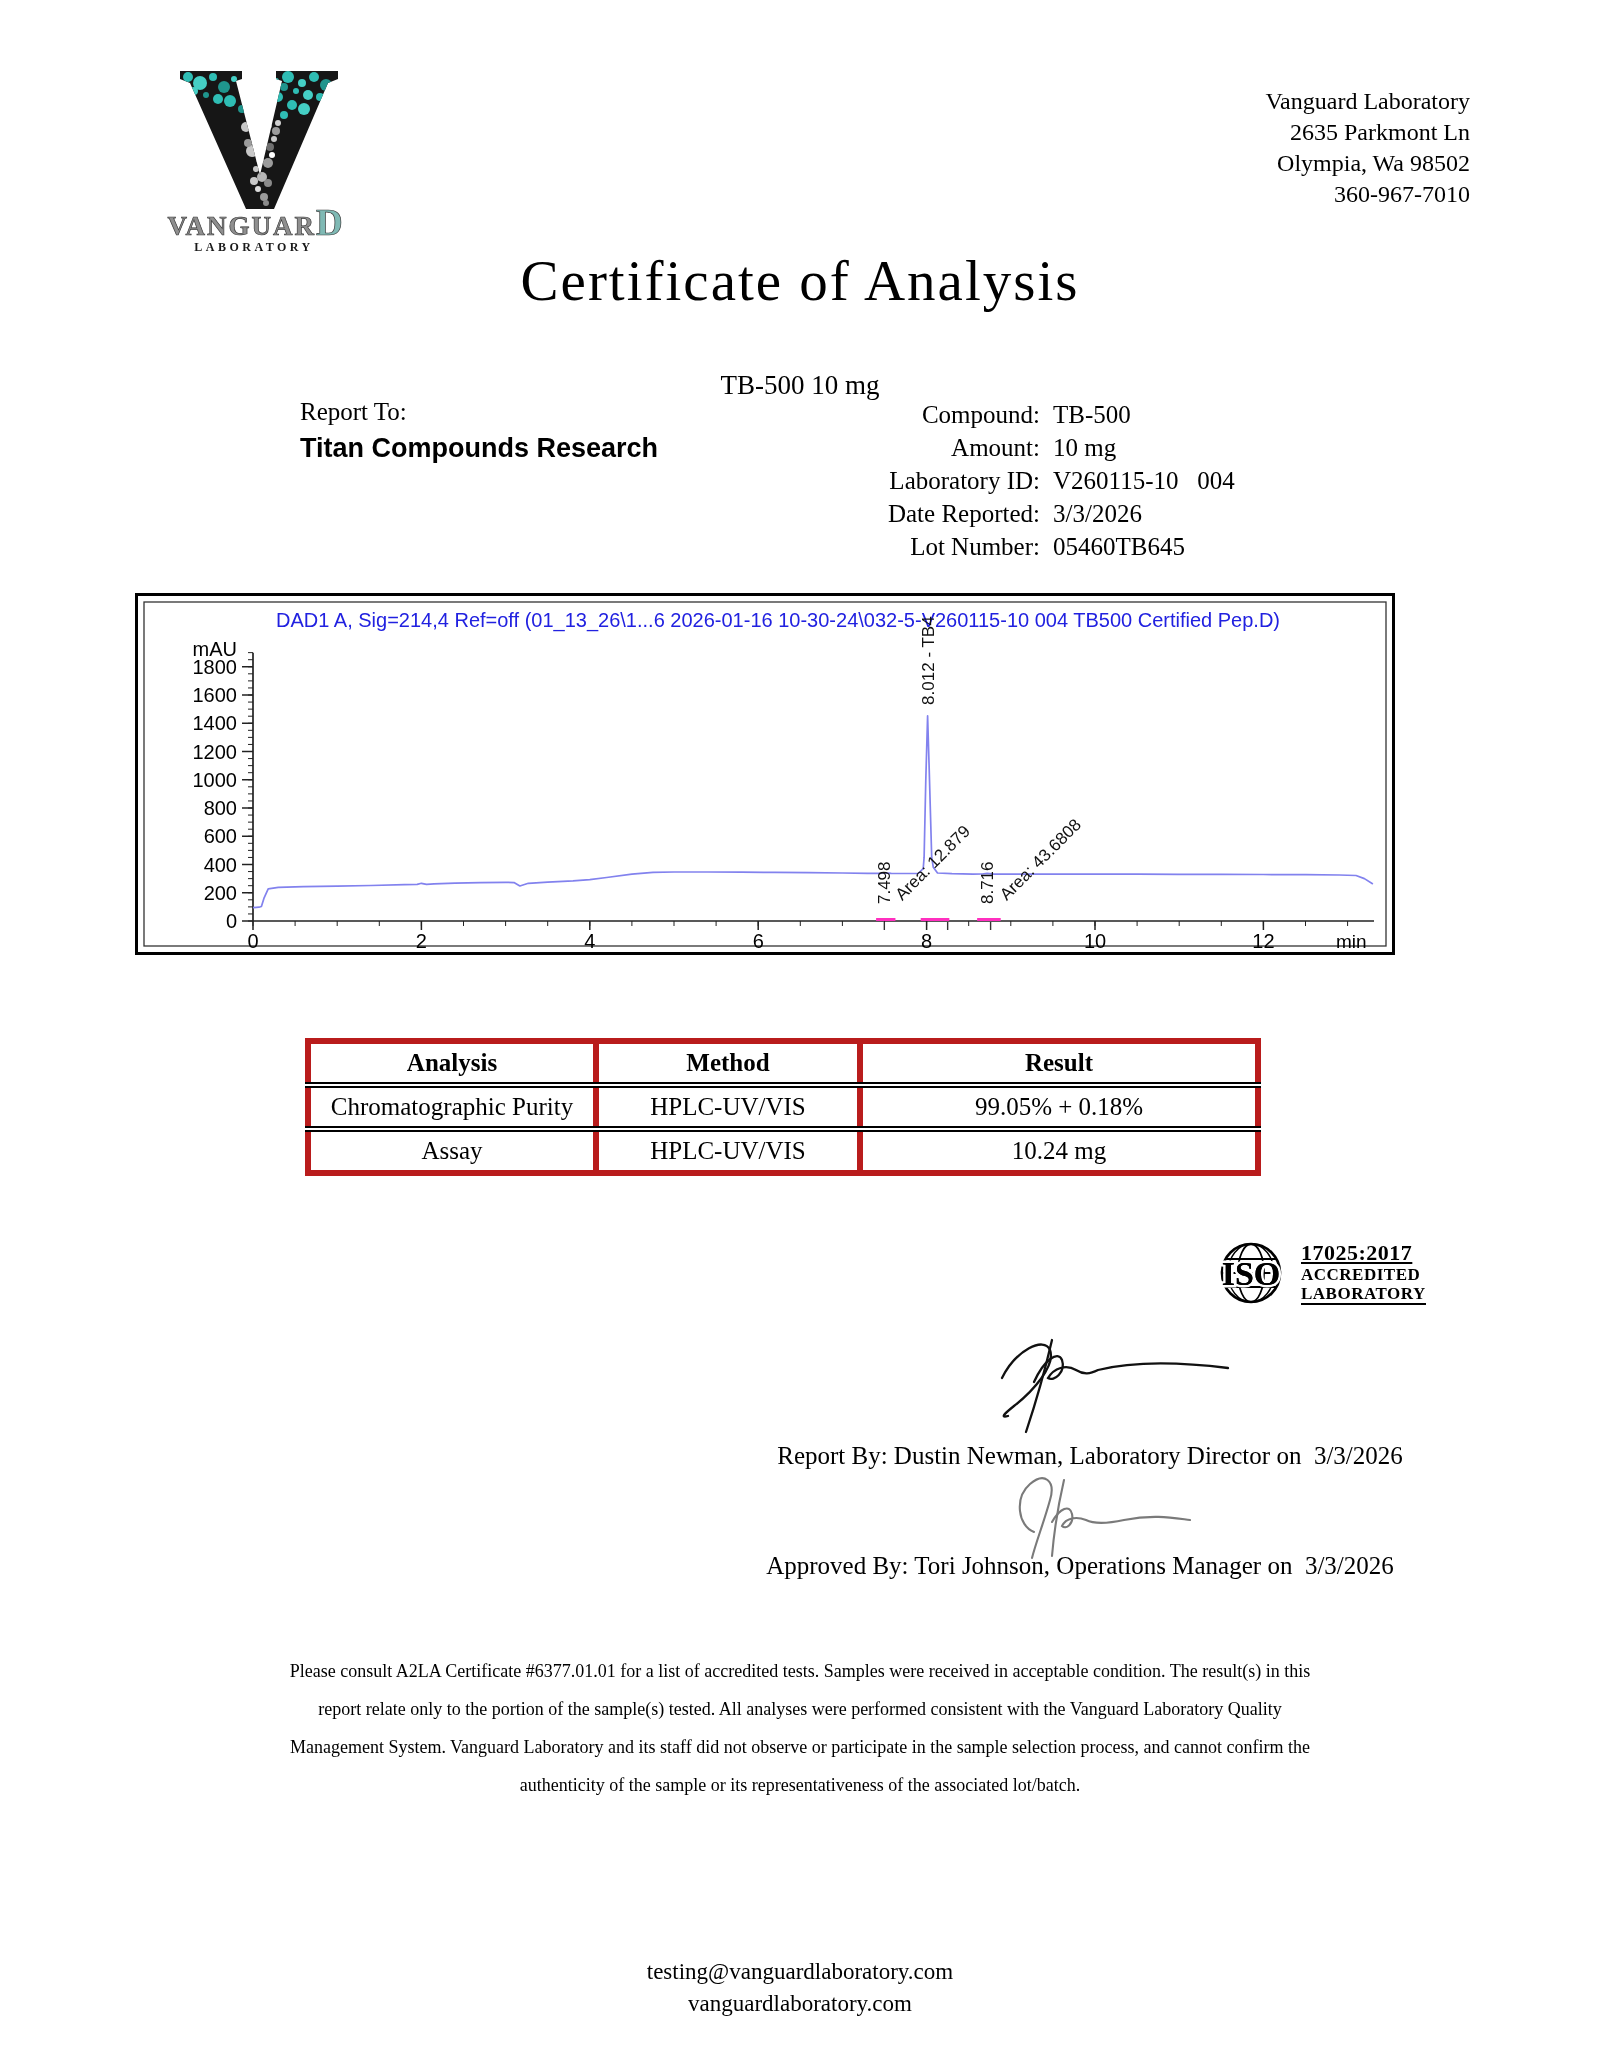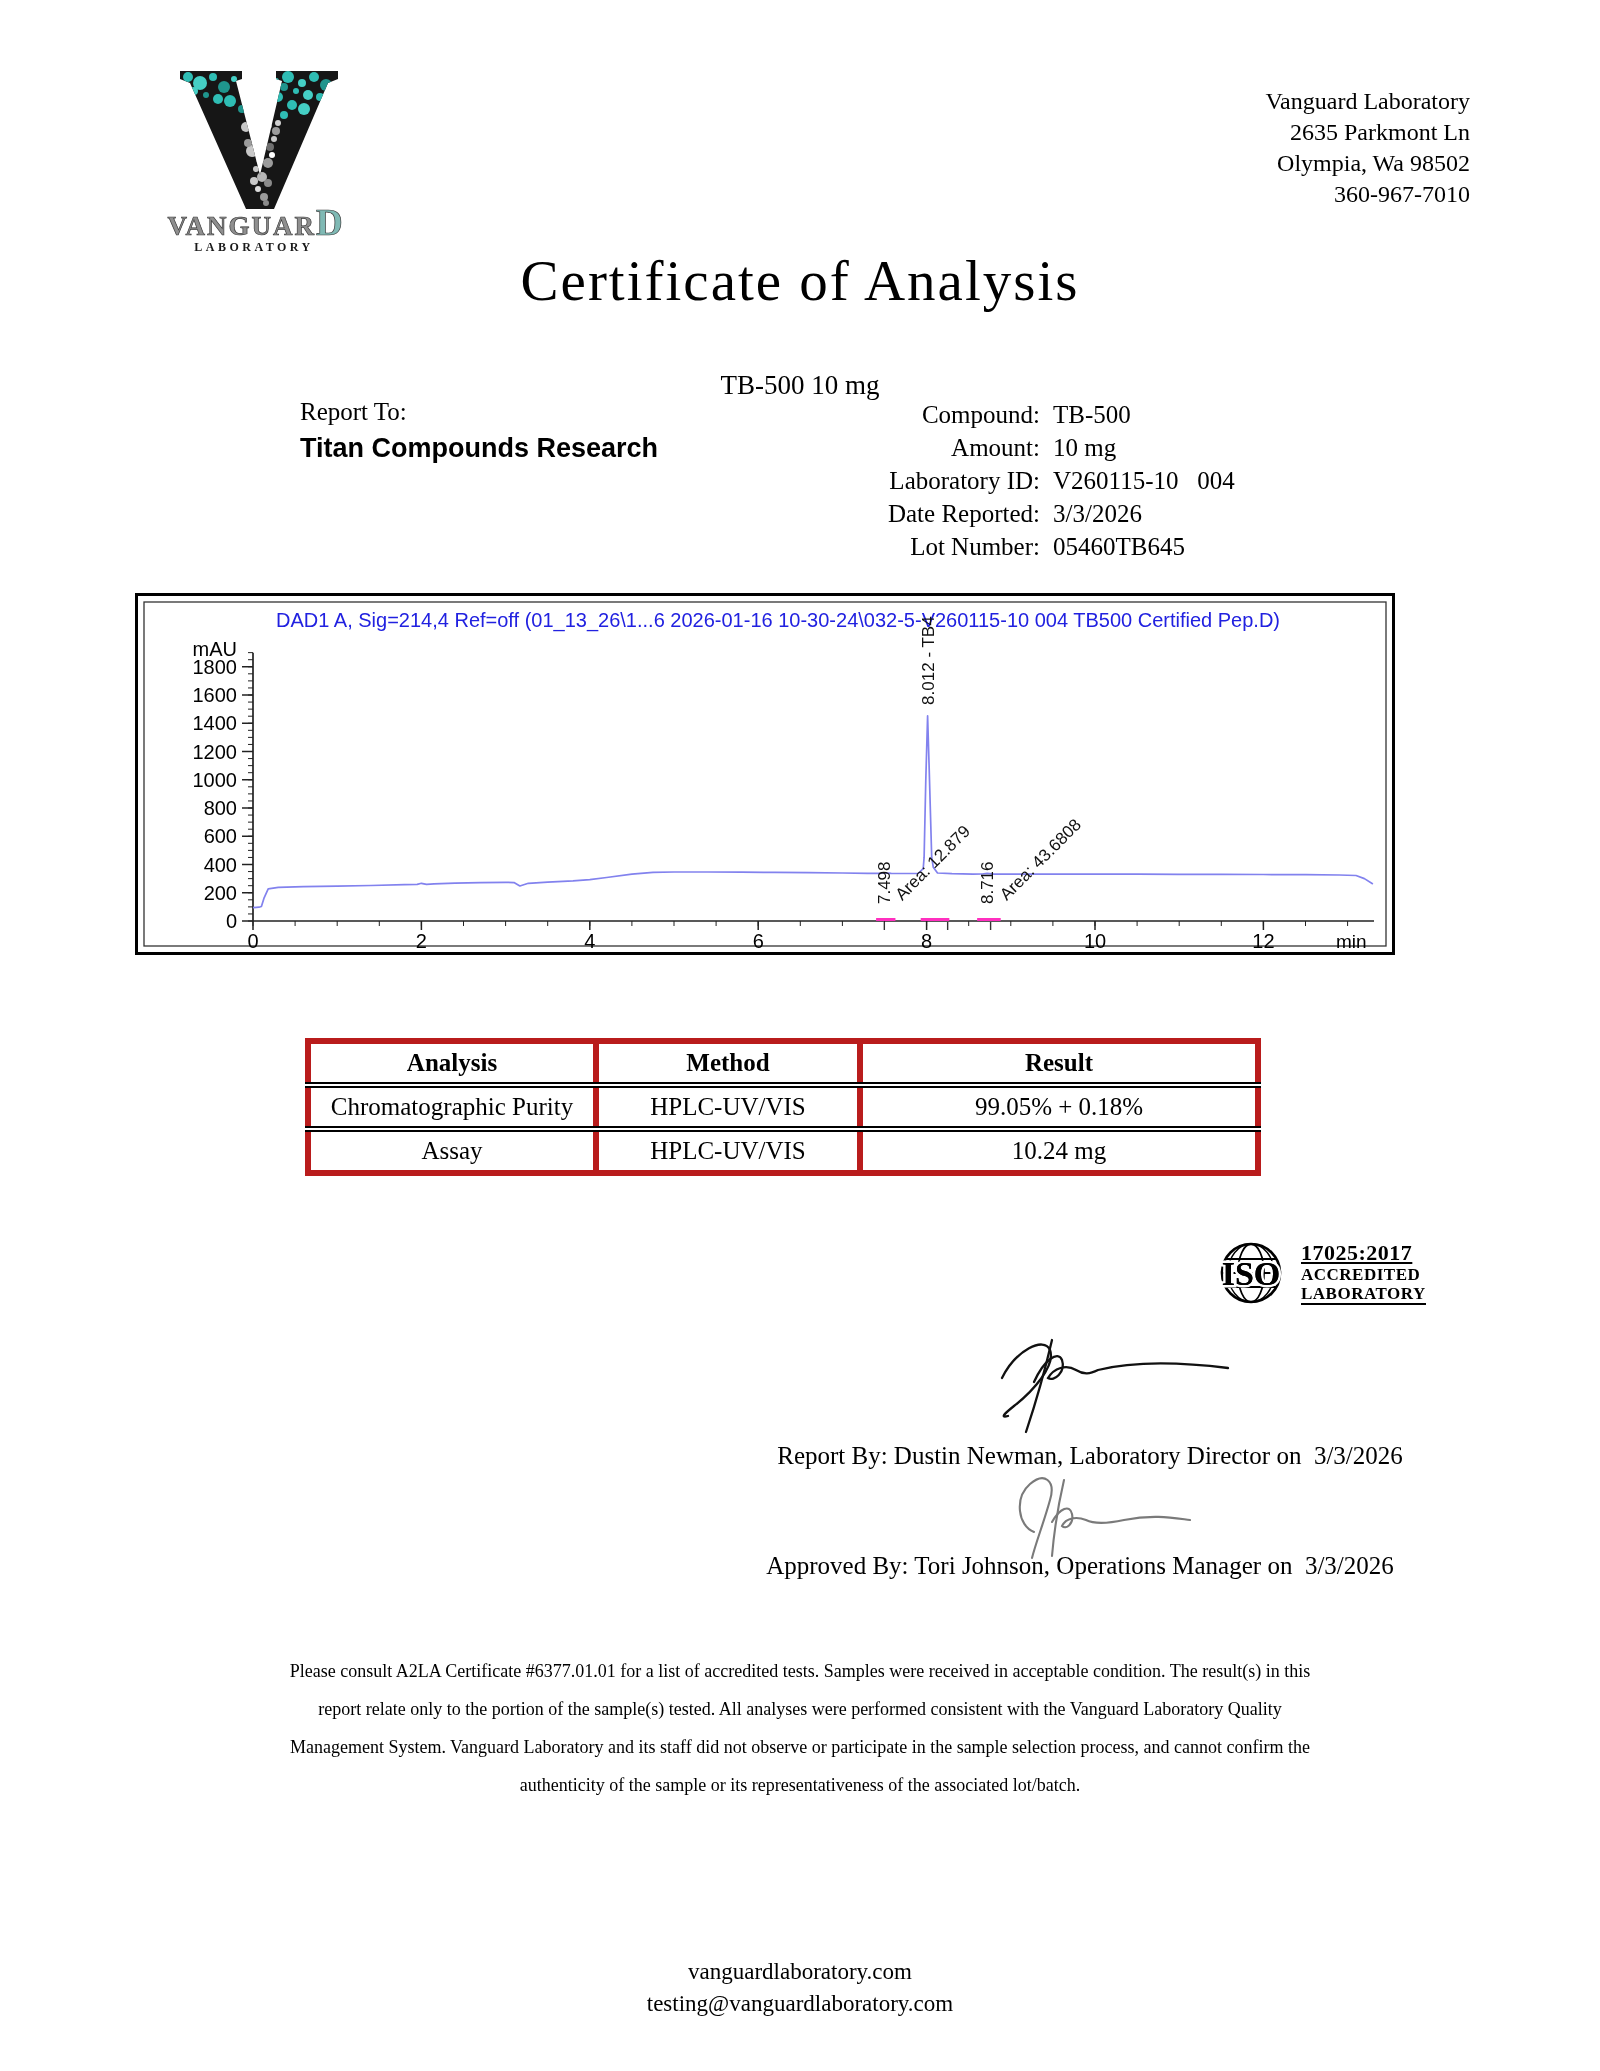--- a/index.html
+++ b/index.html
@@ -342,15 +342,15 @@
 <div class="abs pre" id="approved-by">Approved By: Tori Johnson, Operations Manager on  3/3/2026</div>
 
 <div class="abs" id="disclaimer">
   <div>Please consult A2LA Certificate #6377.01.01 for a list of accredited tests. Samples were received in acceptable condition. The result(s) in this</div>
   <div>report relate only to the portion of the sample(s) tested. All analyses were performed consistent with the Vanguard Laboratory Quality</div>
   <div>Management System. Vanguard Laboratory and its staff did not observe or participate in the sample selection process, and cannot confirm the</div>
   <div>authenticity of the sample or its representativeness of the associated lot/batch.</div>
 </div>
 
 <div class="abs" id="footer">
+  <div>testing@vanguardlaboratory.com</div>
   <div>vanguardlaboratory.com</div>
-  <div>testing@vanguardlaboratory.com</div>
 </div>
 
 </body></html>

